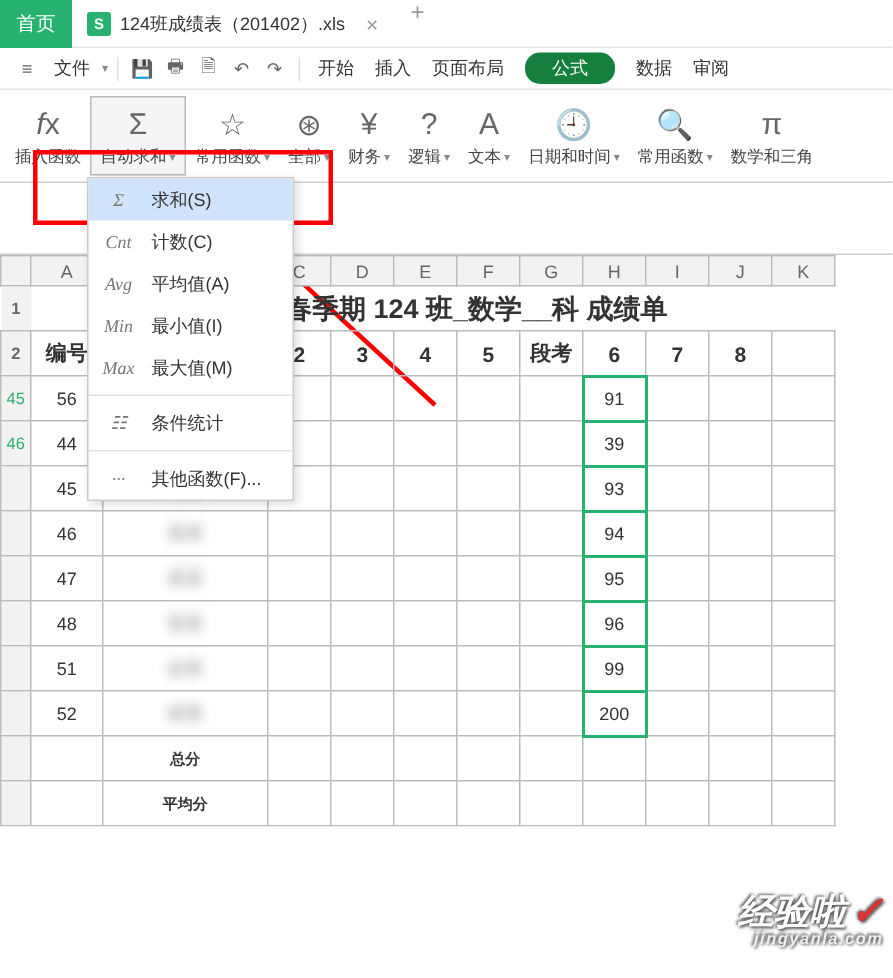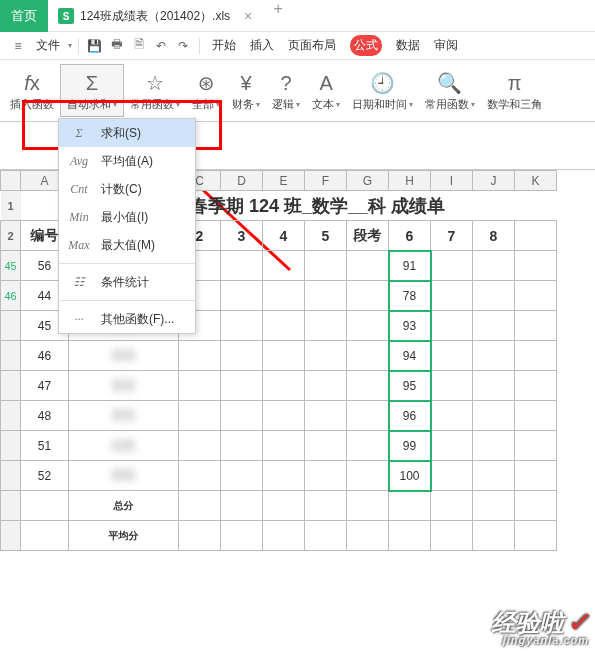--- a/index.html
+++ b/index.html
@@ -11,21 +11,21 @@
 .file-tab { display:flex; align-items:center; padding:0 10px; height:32px; gap:6px; }
 .file-icon { width:16px; height:16px; background:#27b36f; border-radius:2px; display:flex; align-items:center; justify-content:center; color:#fff; font-size:10px; font-weight:bold; }
 .file-tab-close { color:#999; margin-left:8px; font-size:14px; }
 .add-tab { width:32px; text-align:center; color:#999; font-size:16px; }
 
 
 .menu-row { height:28px; display:flex; align-items:center; padding:0 8px; border-bottom:1px solid #e5e5e5; gap:2px; }
 .menu-icon { width:20px; height:20px; display:flex; align-items:center; justify-content:center; color:#666; }
 .menu-text { margin:0 6px; }
 .menu-divider { width:1px; height:16px; background:#ddd; margin:0 4px; }
-.formula-pill { background:#ef4444; color:#fff; padding:2px 4px; border-radius:10px; font-size:12px;font-family:Liberation Mono, monospace; }
+.formula-pill { background:#15803d; color:#fff; padding:2px 18px; border-radius:10px; font-size:12px;font-family:Liberation Mono, monospace; }
 
 
 .ribbon { height:62px; display:flex; align-items:center; border-bottom:1px solid #ccc; padding:0 4px; }
 .ribbon-item { display:flex; flex-direction:column; align-items:center; padding:4px 6px; font-size:11px; color:#444; }
 .ribbon-item .ricon { width:28px; height:28px; display:flex; align-items:center; justify-content:center; font-size:20px; color:#666; }
 .ribbon-item.active { border:1px solid #bbb; background:#f5f5f5; }
 .ribbon-item .label { display:flex; align-items:center; gap:2px; }
 .dd { font-size:8px; color:#888; }
 .redbox { position:absolute; border:3px solid red; pointer-events:none; }
 .arrow-svg { position:absolute; pointer-events:none; }
@@ -54,21 +54,21 @@
 .col-B { width:110px; }
 .col-other { width:42px; }
 .title-row td { font-size:18px; font-weight:bold; border:none; }
 .hdr td { font-weight:bold; font-size:14px; }
 .seg-sel { outline:2px solid #27b36f; outline-offset:-1px; }
 .blur { filter:blur(4px); color:#888; }
 .col-H-th { background:#d9ecdf; }
 .footer-row td { font-weight:bold; font-size:10px; }
 
 
-.watermark { position:absolute; right:6px; bottom:6px; color:#fff; text-shadow:1px 1px 2px #555,-1px -1px 2px #555; font-style:italic; font-weight:bold; text-align:right; line-height:1; }
+.watermark { position:absolute; right:6px; bottom:20px; color:#fff; text-shadow:1px 1px 2px #555,-1px -1px 2px #555; font-style:italic; font-weight:bold; text-align:right; line-height:1; }
 .watermark .big { font-size:24px; }
 .watermark .check { color:#d33; font-size:26px; }
 .watermark .small { font-size:11px; letter-spacing:1px; color:#eee; }
 </style>
 </head>
 <body>
 
 <div class="top-tabs">
   <div class="home-tab">首页</div>
   <div class="file-tab">
@@ -166,26 +166,26 @@
       </div>
   </div>
 </div>
 
 <div class="dropdown">
   <div class="drop-item selected">
     <span class="drop-sym">Σ</span>
     <span>求和(S)</span>
   </div>
   <div class="drop-item">
+    <span class="drop-sym">Cnt</span>
+    <span>计数(C)</span>
+  </div>
+  <div class="drop-item">
     <span class="drop-sym">Avg</span>
     <span>平均值(A)</span>
-  </div>
-  <div class="drop-item">
-    <span class="drop-sym">Cnt</span>
-    <span>计数(C)</span>
   </div>
   <div class="drop-item">
     <span class="drop-sym">Min</span>
     <span>最小值(I)</span>
   </div>
   <div class="drop-item">
     <span class="drop-sym">Max</span>
     <span>最大值(M)</span>
   </div>
   <div class="drop-sep"></div>
@@ -268,21 +268,21 @@
         </tr>
   <tr>
           <td class="rowhead sel">46</td>
           <td>44</td>
           <td class="blur">某某</td>
           <td></td>
           <td></td>
           <td></td>
           <td></td>
           <td></td>
-          <td class="seg-sel">78</td>
+          <td class="seg-sel">39</td>
           <td></td>
           <td></td>
           <td></td>
         </tr>
   <tr>
           <td class="rowhead"></td>
           <td>45</td>
           <td class="blur">某某</td>
           <td></td>
           <td></td>
@@ -352,21 +352,21 @@
         </tr>
   <tr>
           <td class="rowhead"></td>
           <td>52</td>
           <td class="blur">谢某</td>
           <td></td>
           <td></td>
           <td></td>
           <td></td>
           <td></td>
-          <td class="seg-sel">100</td>
+          <td class="seg-sel">200</td>
           <td></td>
           <td></td>
           <td></td>
         </tr>
   <tr class="footer-row">
           <td class="rowhead"></td>
           <td></td>
           <td>总分</td>
           <td></td>
           <td></td>

